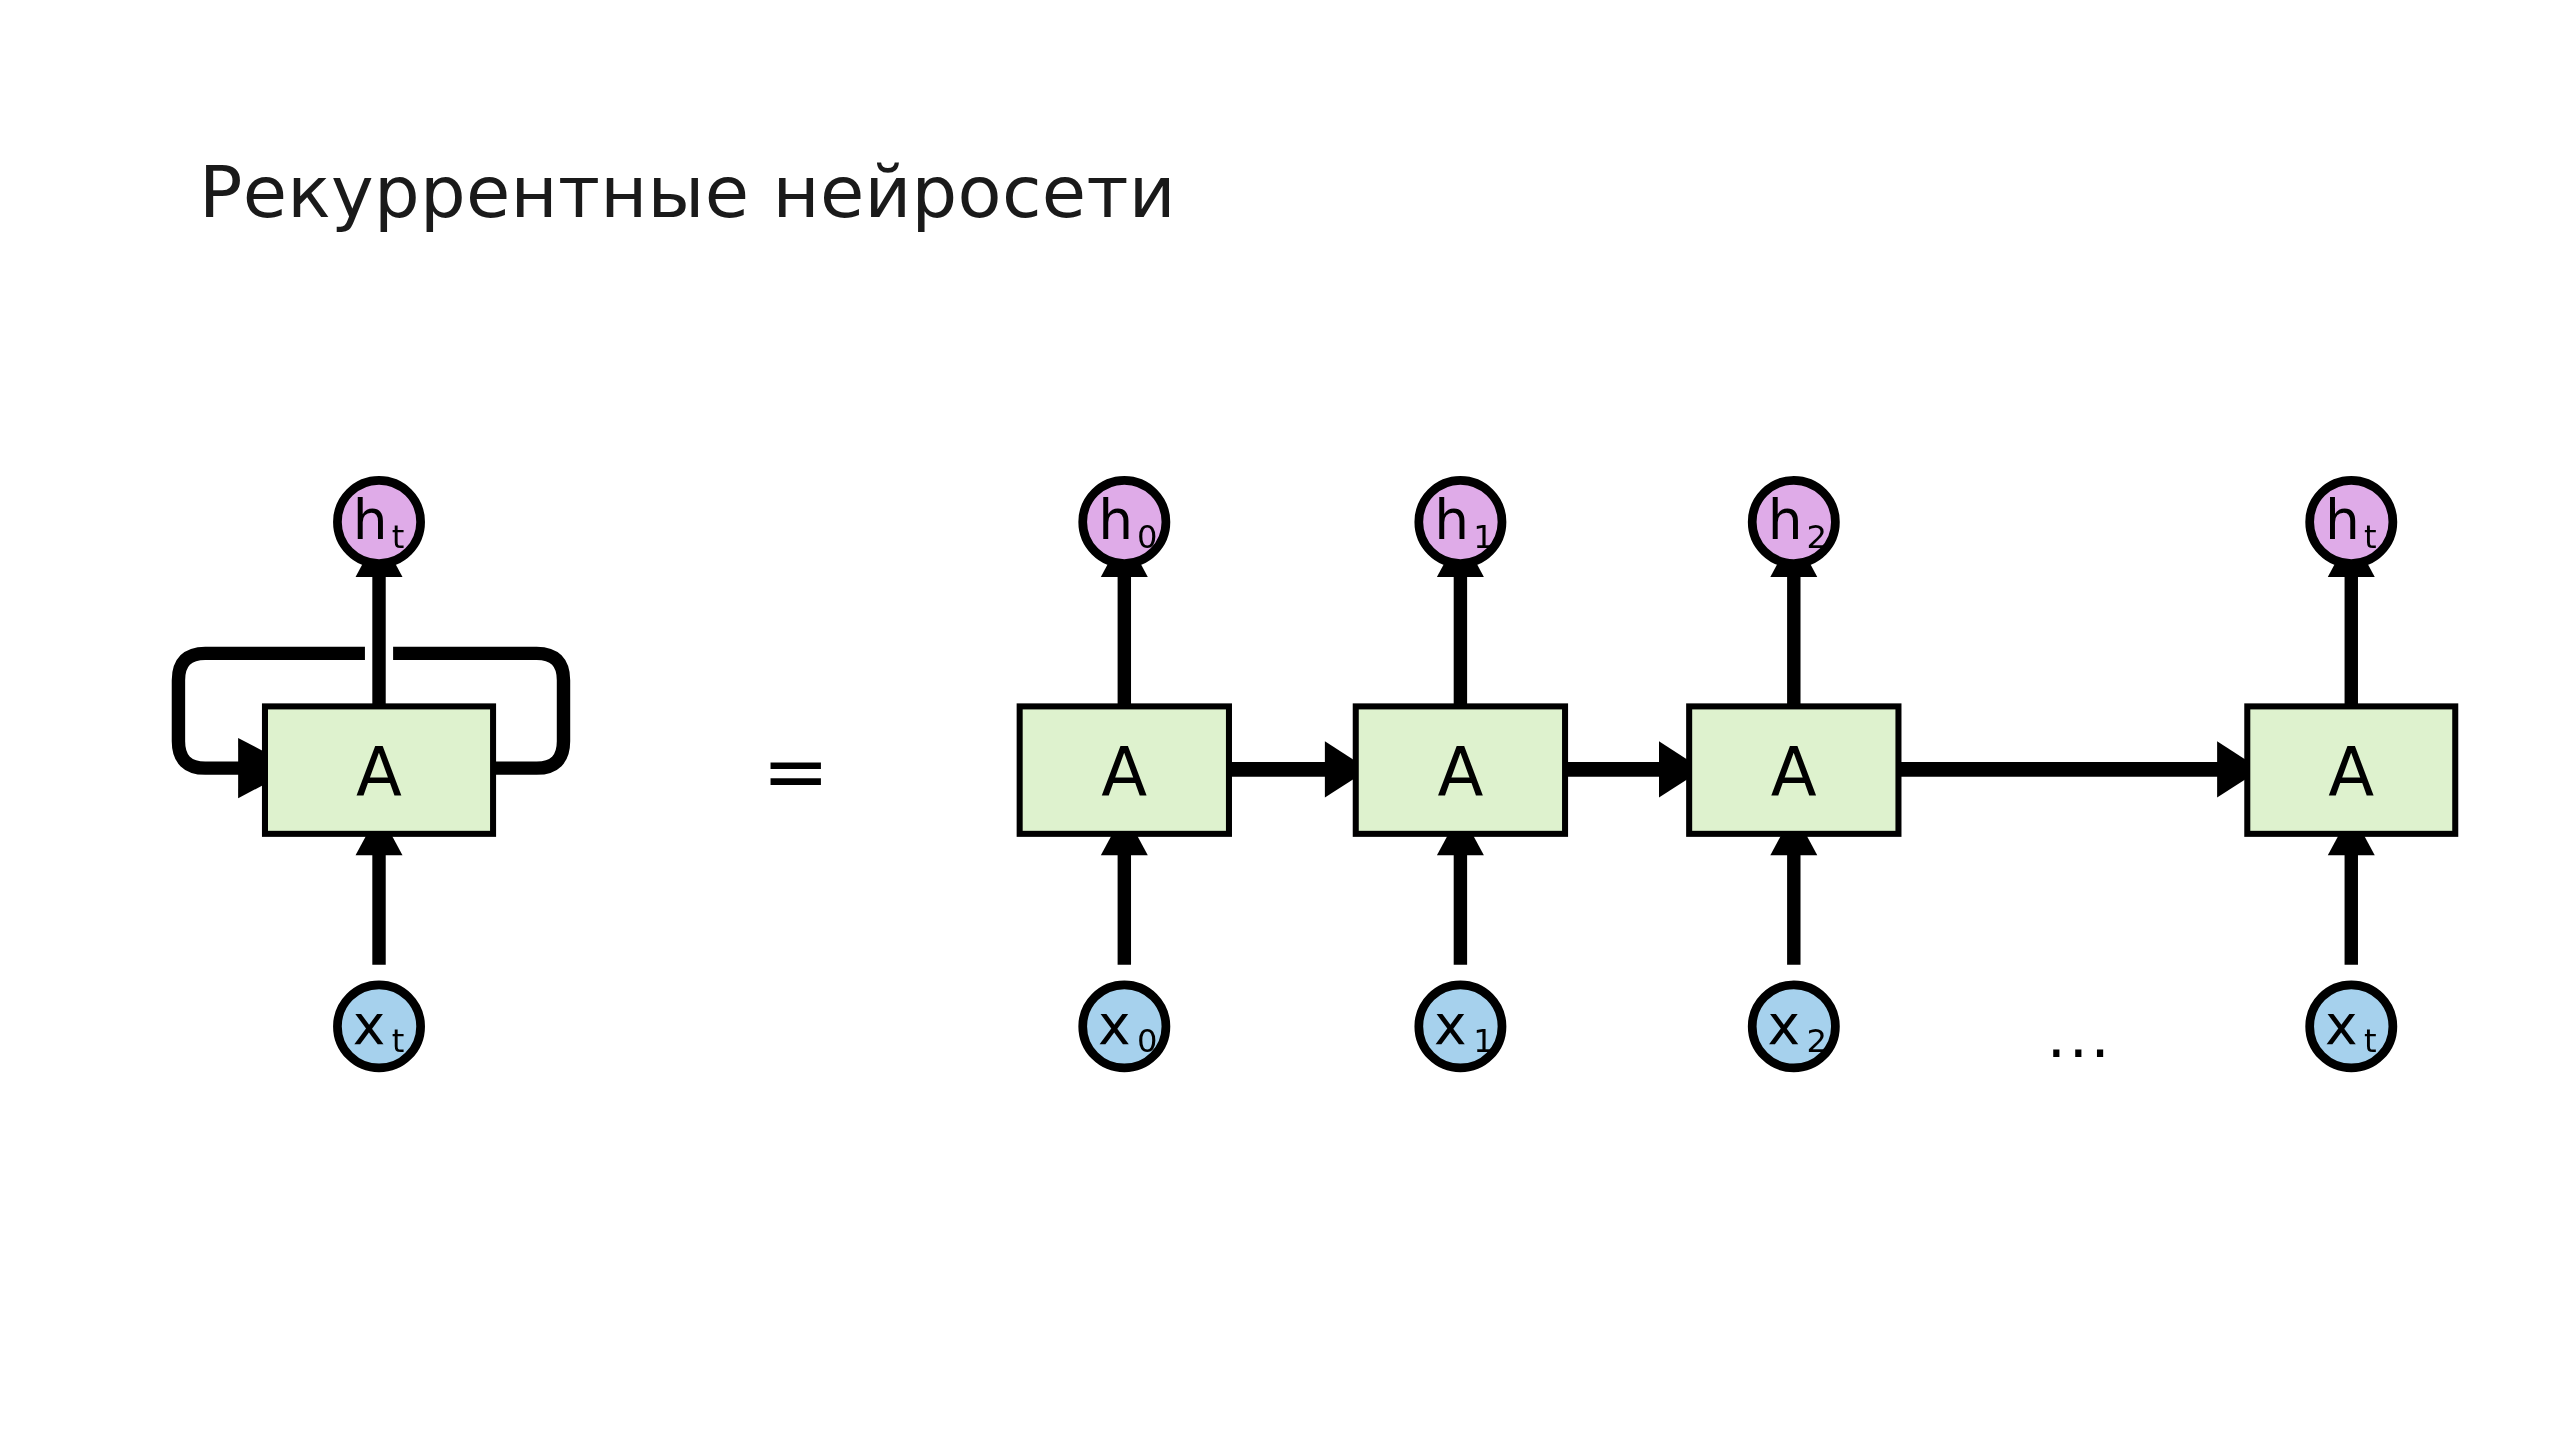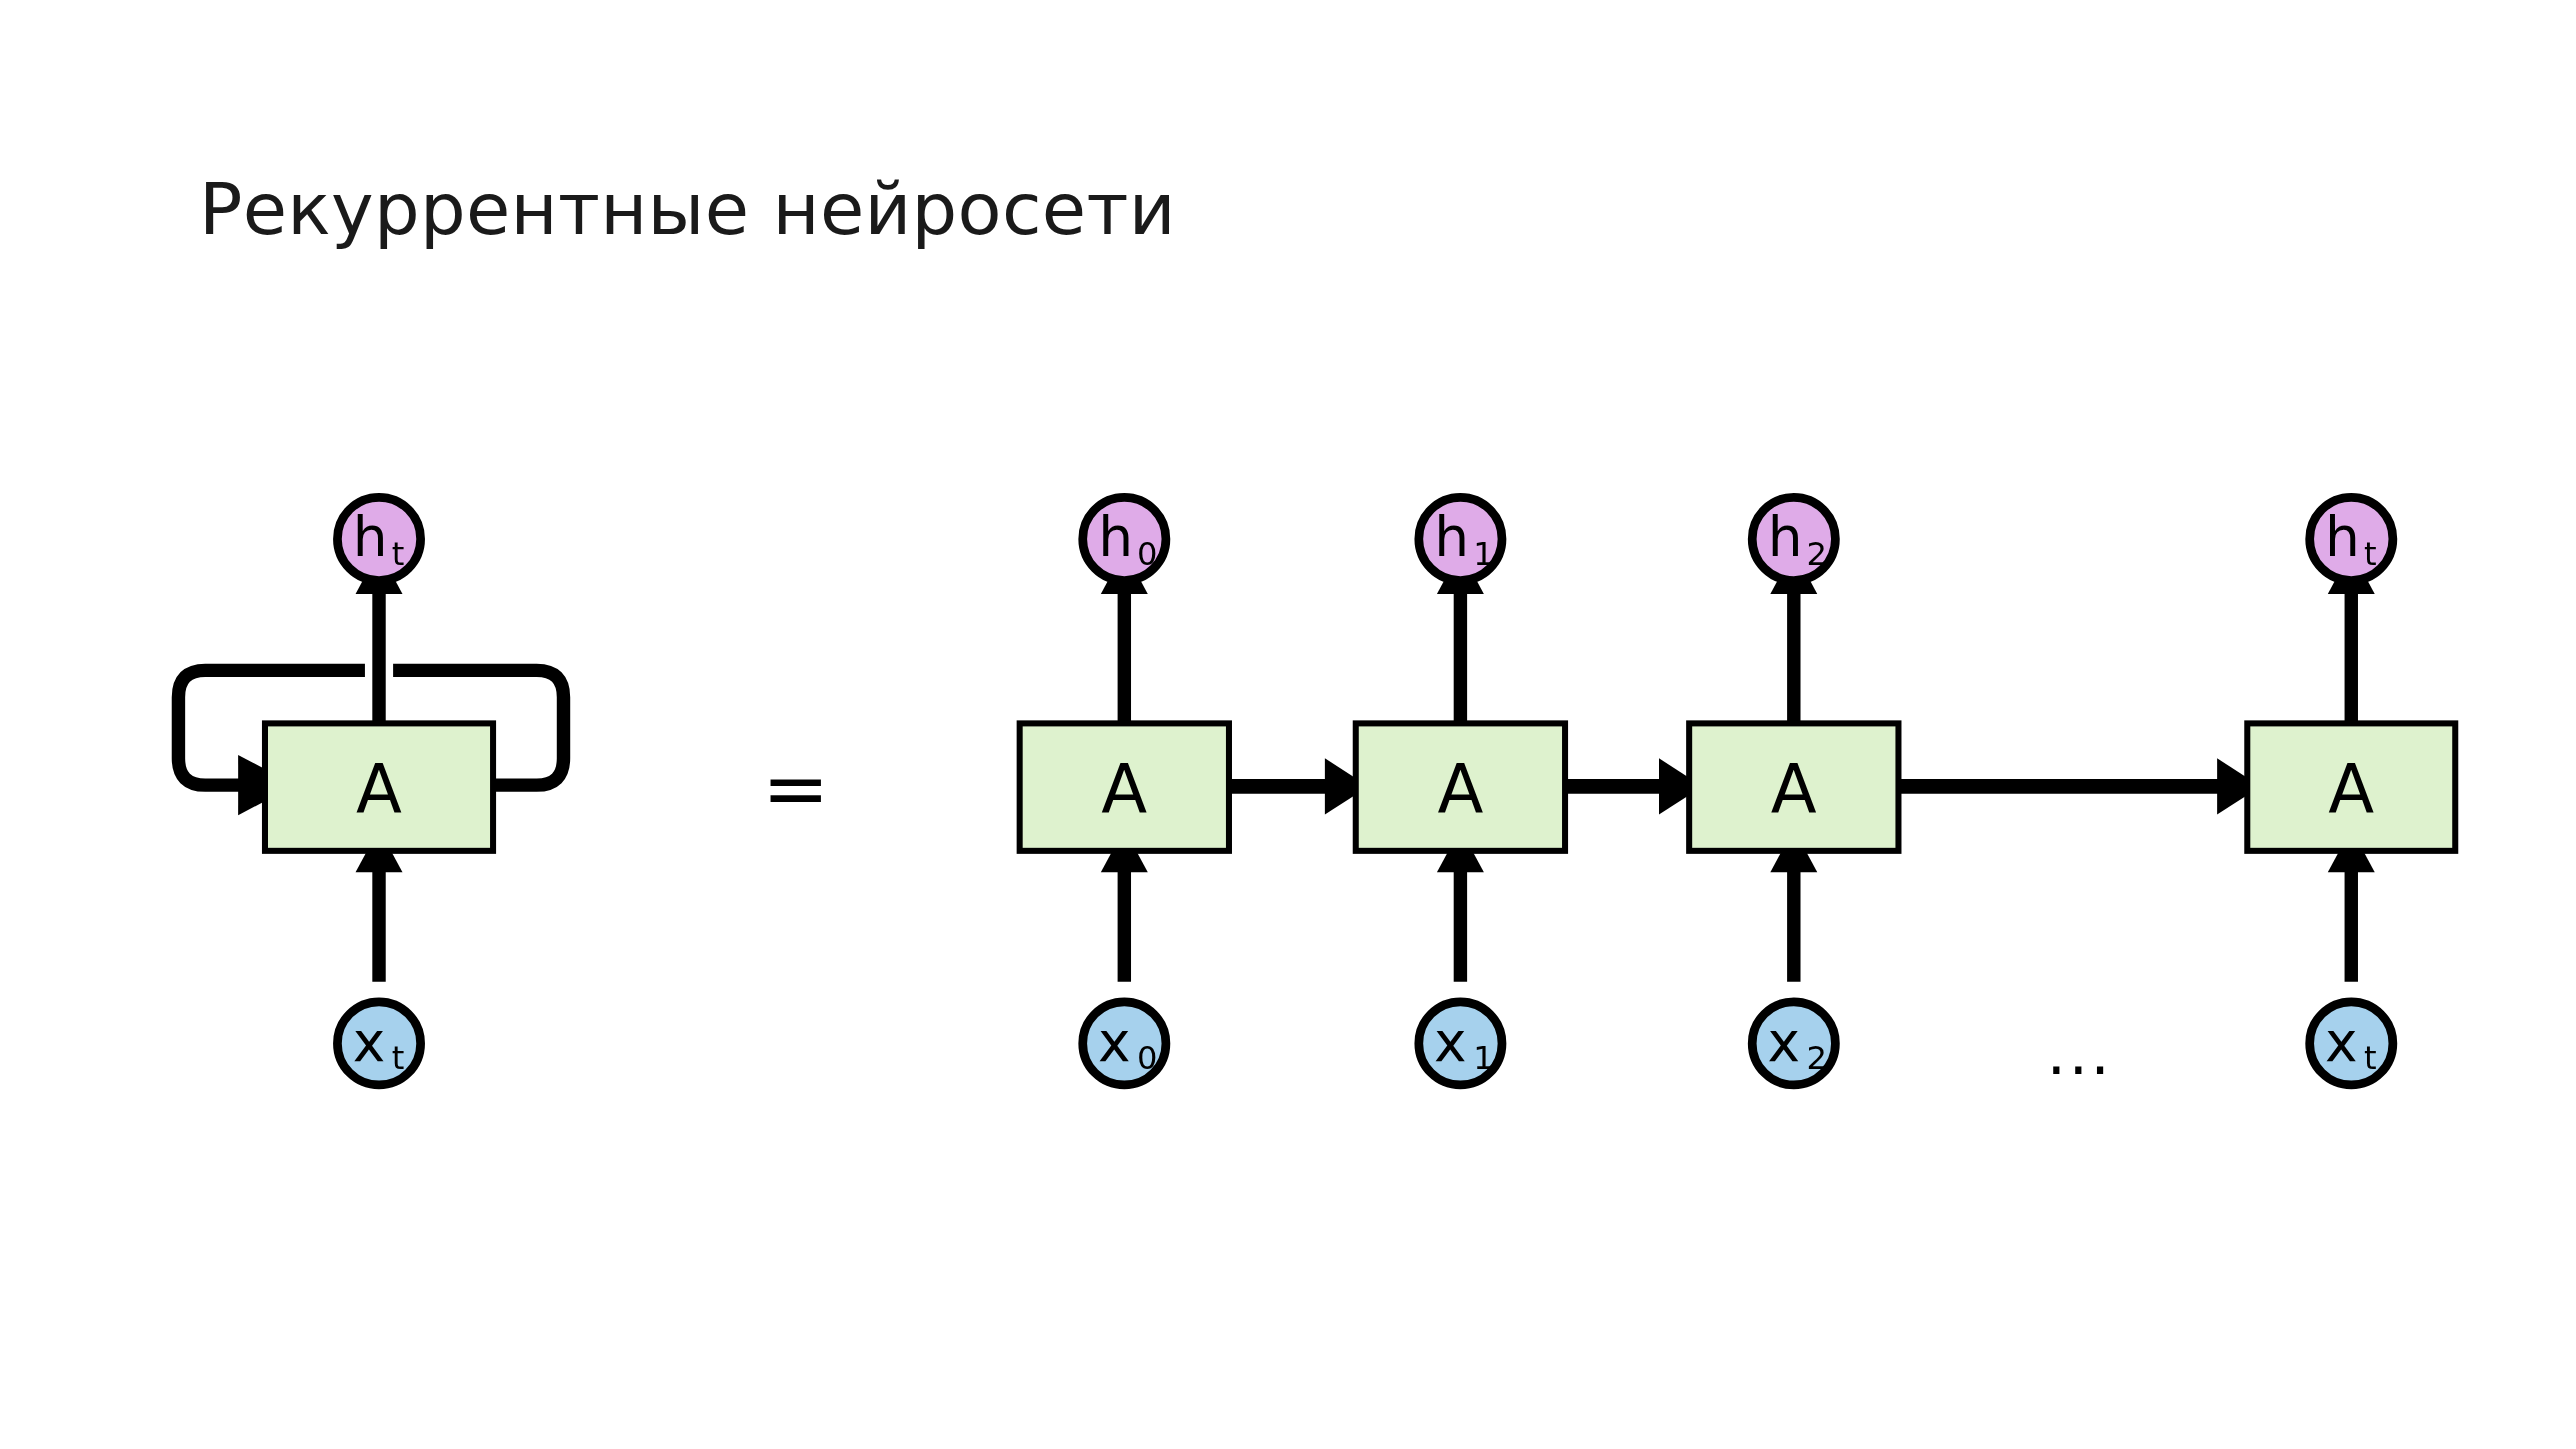--- a/index.html
+++ b/index.html
@@ -12,21 +12,20 @@
     width: 2576px;
     height: 1449px;
     font-family: "DejaVu Sans", sans-serif;
     overflow: hidden;
   }
   #slide {
     position: relative;
     width: 2576px;
     height: 1174px;
     background: #ffffff;
-    margin-top: 17px;
   }
   #slide-title {
     position: absolute;
     left: 199px;
     top: 153px;
     font-family: "DejaVu Sans", sans-serif;
     font-size: 72px;
     font-weight: 400;
     color: #1a1a1a;
     letter-spacing: 0.3px;

